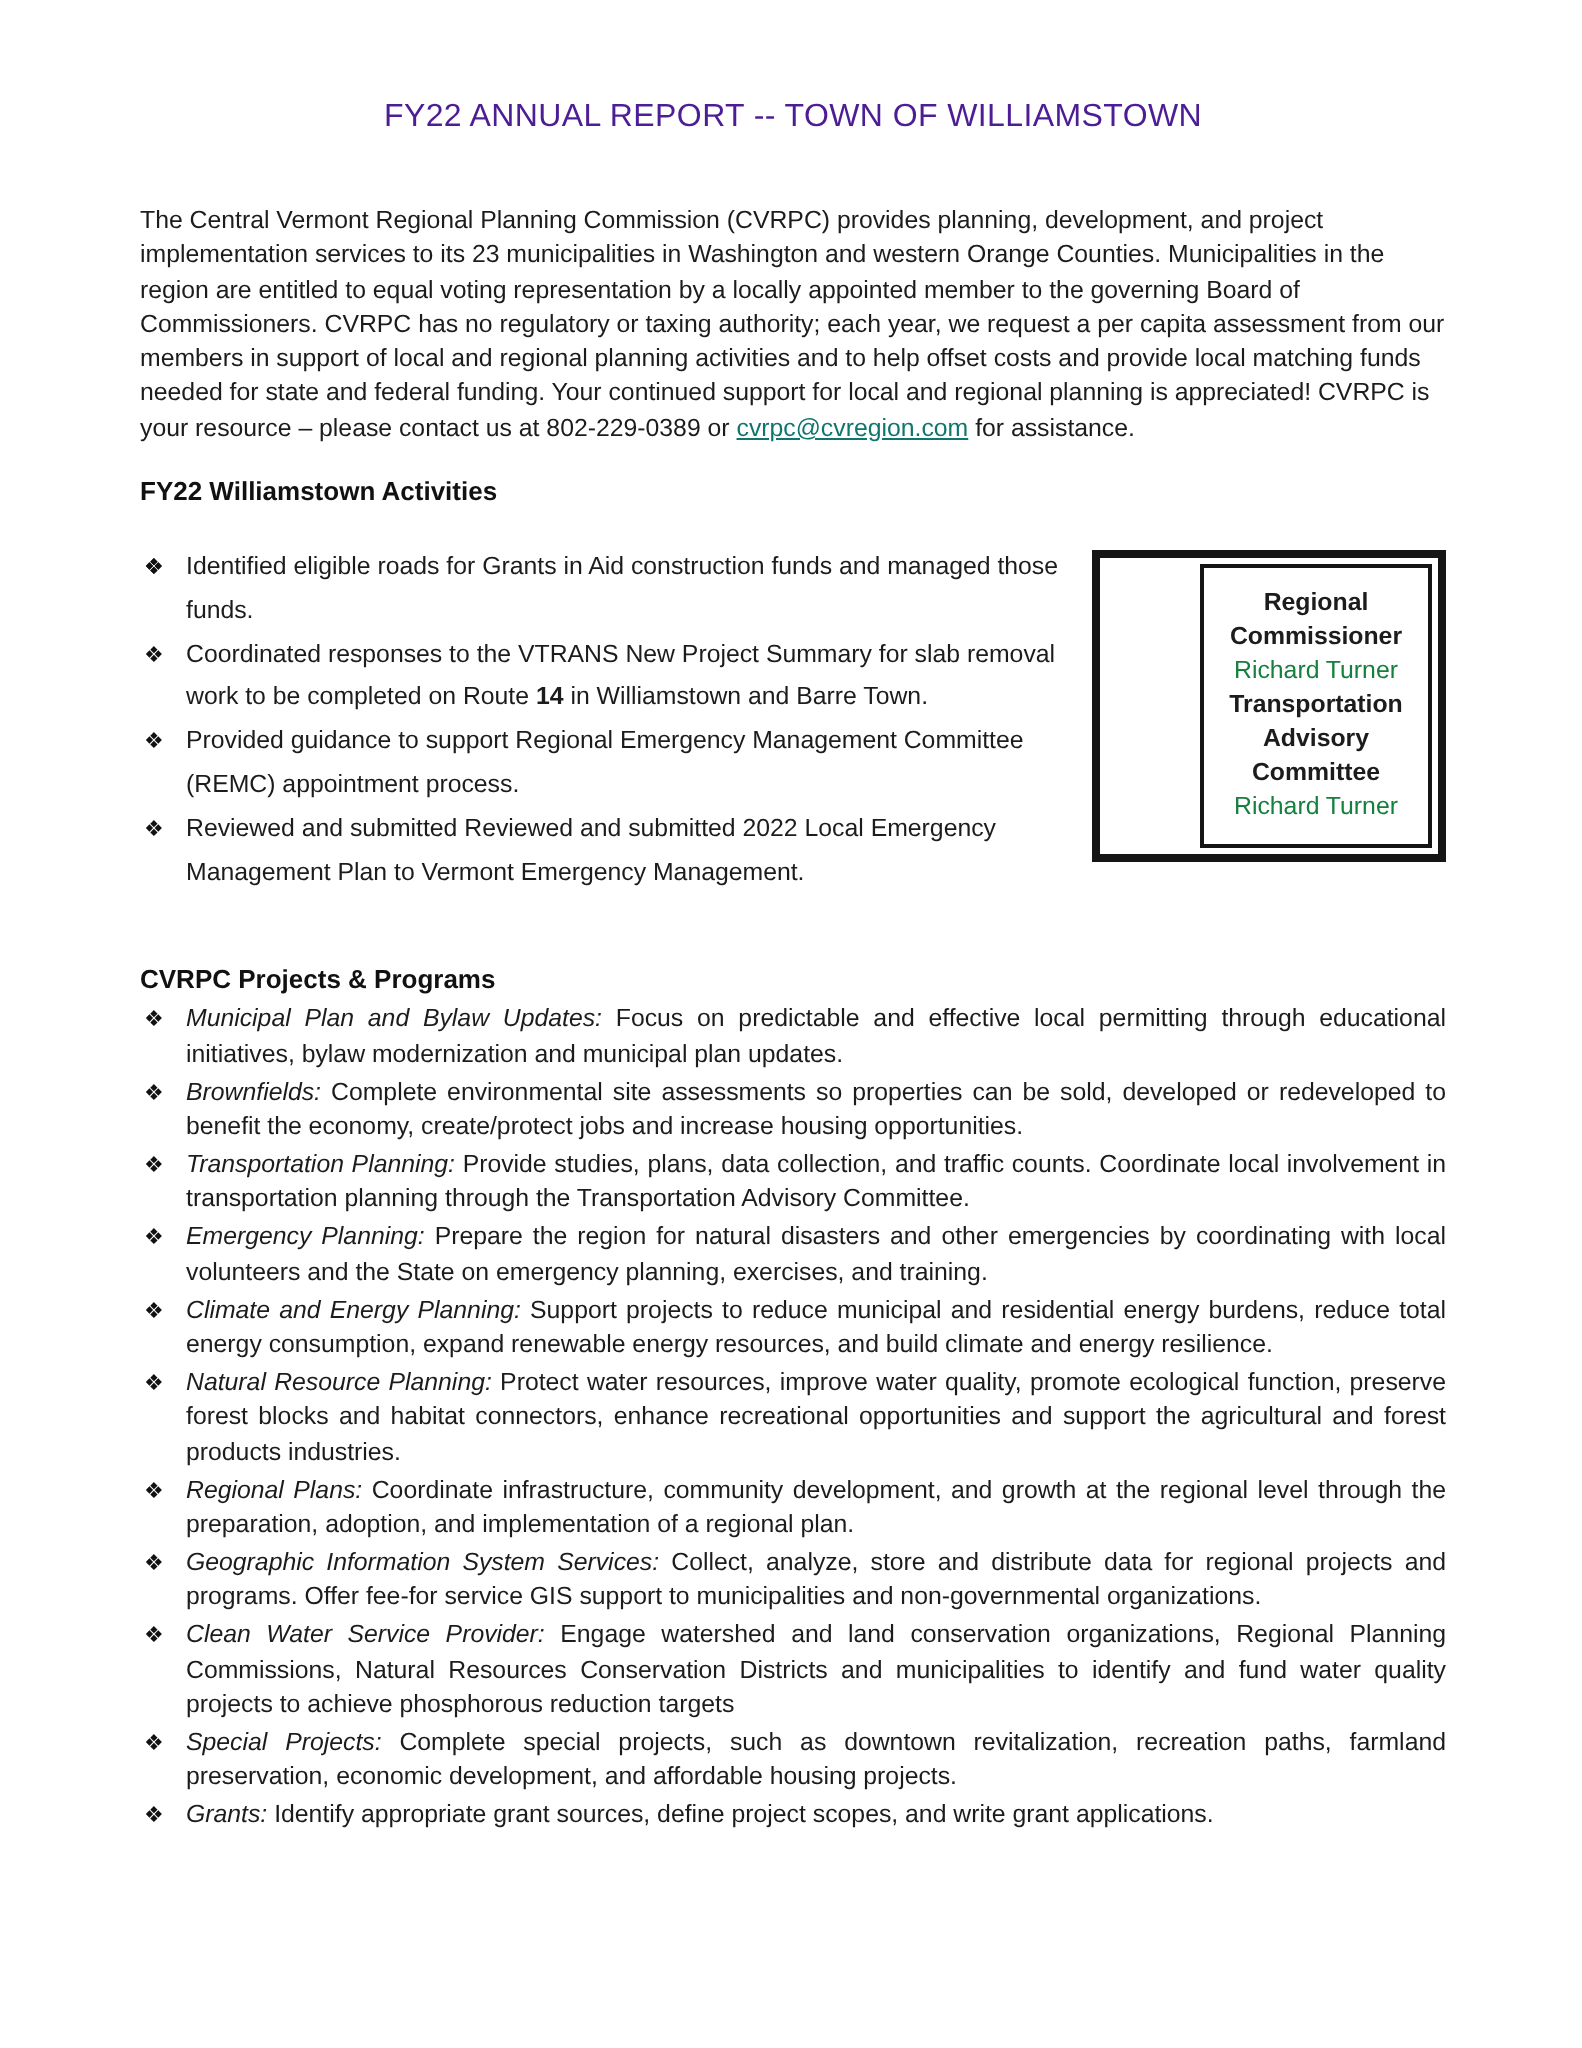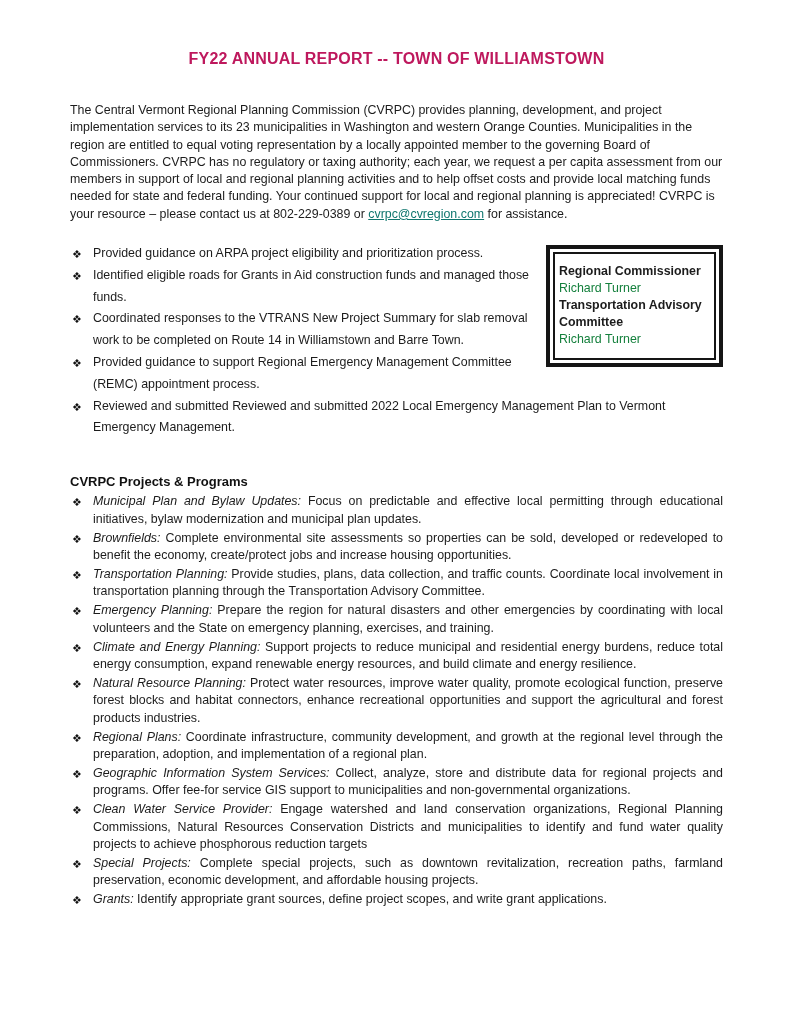--- a/index.html
+++ b/index.html
@@ -13,23 +13,23 @@
   }
   .page {
     width: 791px;
     height: 1024px;
     padding: 50px 68px 0 70px;
     box-sizing: border-box;
   }
   .title {
     text-align: center;
     font-size: 16px;
-    font-weight: bold;
+    font-weight: normal;
     letter-spacing: 0.2px;
-    color: #be185d;
+    color: #4c1d95;
   }
   .intro {
     margin-top: 34px;
     font-size: 12.4px;
     line-height: 17.3px;
     text-align: left;
   }
   .email-link {
     color: #0f766e;
     text-decoration: underline;
@@ -47,22 +47,24 @@
     width: 177px;
     margin: 2px 0 10px 16px;
     border: 4px solid #151515;
     padding: 3px;
     box-sizing: border-box;
     background: #fff;
   }
   .commissioner-inner {
     border: 2px solid #151515;
     padding: 9px 4px 10px 4px;
+    text-align: center;
     font-size: 12.4px;
     line-height: 17px;
+    margin-left: 47px;
   }
   .commissioner-role { font-weight: bold; color: #1c1c1c; }
   .commissioner-name { color: #15803d; }
   ul.bullet-list {
     list-style: none;
     margin: 0;
     padding: 0;
   }
   ul.bullet-list li {
     position: relative;
@@ -79,45 +81,46 @@
   ul.activities-list { margin-top: 20px; }
   ul.activities-list li { line-height: 21.8px; }
   .projects-heading { margin-top: 35px; }
   ul.projects-list { margin-top: 4px; }
   ul.projects-list li {
     line-height: 17.4px;
     text-align: justify;
     margin-bottom: 1.5px;
   }
   .project-lead { font-weight: normal; font-style: italic; }
-  .bold-inline { font-weight: normal; }
+  .bold-inline { font-weight: bold; }
 </style>
 </head>
 <body>
 
 <div class="page">
 
   <div class="title">FY22 ANNUAL REPORT -- TOWN OF WILLIAMSTOWN</div>
 
   <p class="intro"><span>The Central Vermont Regional Planning Commission (CVRPC) provides planning, development, and project implementation services to its 23 municipalities in Washington and western Orange Counties.  Municipalities in the region are entitled to equal voting representation by a locally appointed member to the governing Board of Commissioners.  CVRPC has no regulatory or taxing authority; each year, we request a per capita assessment from our members in support of local and regional planning activities and to help offset costs and provide local matching funds needed for state and federal funding.  Your continued support for local and regional planning is appreciated!  CVRPC is your resource – please contact us at 802-229-0389 or </span><a class="email-link">cvrpc@cvregion.com</a><span> for assistance.</span></p>
 
+  <div class="section-heading activities-heading">FY22 Williamstown Activities</div>
 
   <div class="activities-section">
 
     <div class="commissioner-box">
       <div class="commissioner-inner">
         <div class="commissioner-role">Regional Commissioner</div>
         <div class="commissioner-name">Richard Turner</div>
         <div class="commissioner-role">Transportation Advisory Committee</div>
         <div class="commissioner-name">Richard Turner</div>
       </div>
     </div>
 
     <ul class="bullet-list activities-list">
-      <li><span class="bullet-glyph">❖</span><span>Provided guidance on ARPA project eligibility and prioritization process.</span></li>
+      <li><span class="bullet-glyph">❖</span></li>
       <li><span class="bullet-glyph">❖</span><span>Identified eligible roads for Grants in Aid construction funds and managed those funds.</span></li>
       <li><span class="bullet-glyph">❖</span><span>Coordinated responses to the VTRANS New Project Summary for slab removal work to be completed on Route </span><span class="bold-inline">14</span><span> in Williamstown and Barre Town.</span></li>
       <li><span class="bullet-glyph">❖</span><span>Provided guidance to support Regional Emergency Management Committee (REMC) appointment process.</span></li>
       <li><span class="bullet-glyph">❖</span><span>Reviewed and submitted Reviewed and submitted 2022 Local Emergency Management Plan to Vermont Emergency Management.</span></li>
     </ul>
 
   </div>
 
   <div class="section-heading projects-heading">CVRPC Projects &amp; Programs</div>
 

